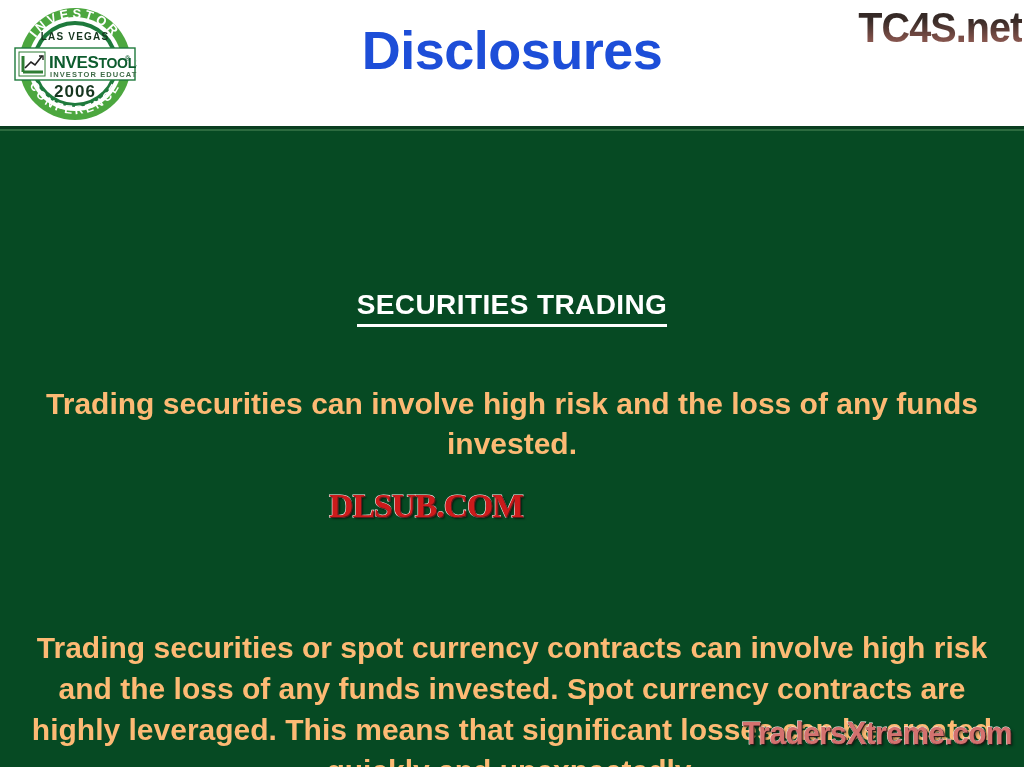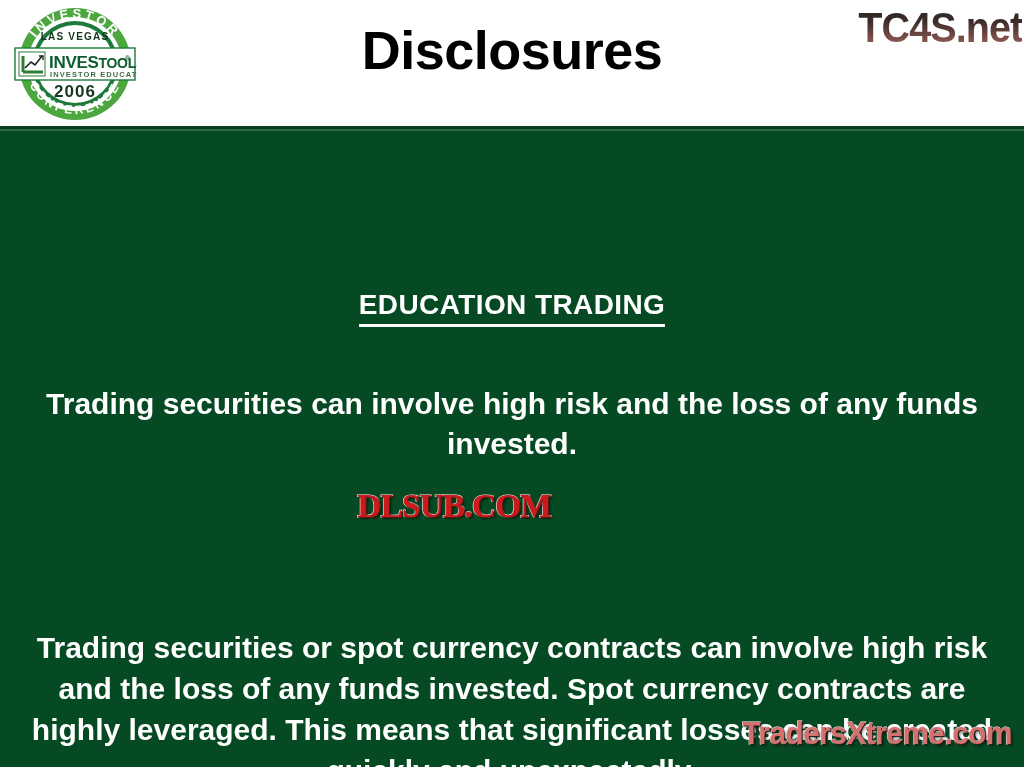--- a/index.html
+++ b/index.html
@@ -56,21 +56,21 @@
   .badge svg { display: block; }
 
   
   .slide-title {
     position: absolute;
     left: 0; top: 17px;
     width: 1024px;
     text-align: center;
     font-size: 54px;
     font-weight: bold;
-    color: #000000;
+    color: #1d4ed8;
     letter-spacing: -0.5px;
     line-height: 66px;
     white-space: nowrap;
   }
 
   
   .tc4s {
     position: absolute;
     right: 2px;
     top: 1px;
@@ -115,21 +115,21 @@
     padding-bottom: 4px;
   }
   #heading-securities { top: 158px; }
   #heading-currency   { top: 395px; }
 
   .body-text {
     position: absolute;
     left: 0;
     width: 1024px;
     text-align: center;
-    color: #ffffff;
+    color: #fdba74;
     font-weight: bold;
     line-height: 40px;
   }
   #para-securities {
     top: 253px;
     font-size: 30px;
     padding: 0 38px;
     box-sizing: border-box;
   }
   #para-currency {
@@ -141,21 +141,20 @@
   }
 
   
   .dlsub {
     position: absolute;
     left: 0;
     top: 357px;
     width: 852px;
     text-align: center;
     pointer-events: none;
-    padding-left: 28px;
   }
   .dlsub span {
     display: inline-block;
     font-family: "Liberation Serif", "DejaVu Serif", serif;
     font-size: 33px;
     font-weight: bold;
     letter-spacing: -1px;
     color: #cc1b1b;
     transform: scaleX(1.02);
     -webkit-text-stroke: 1.2px #f3eaea;
@@ -233,21 +232,21 @@
     </svg>
   </div>
 
   <div class="slide-title">Disclosures</div>
 
   <div class="tc4s">TC4S.net</div>
 
   <div class="body-panel">
 
     <div class="section-heading" id="heading-securities">
-      <span class="u">EDUCATION TRADING</span>
+      <span class="u">SECURITIES TRADING</span>
     </div>
 
     <div class="body-text" id="para-securities">Trading securities can involve high risk and the loss of any funds invested.</div>
 
     <div class="dlsub">
       <span>DLSUB.COM</span>
     </div>
 
 
     <div class="body-text" id="para-currency">Trading securities or spot currency contracts can involve high risk and the loss of any funds invested.  Spot currency contracts are highly leveraged.  This means that significant losses can be created quickly and unexpectedly.</div>

